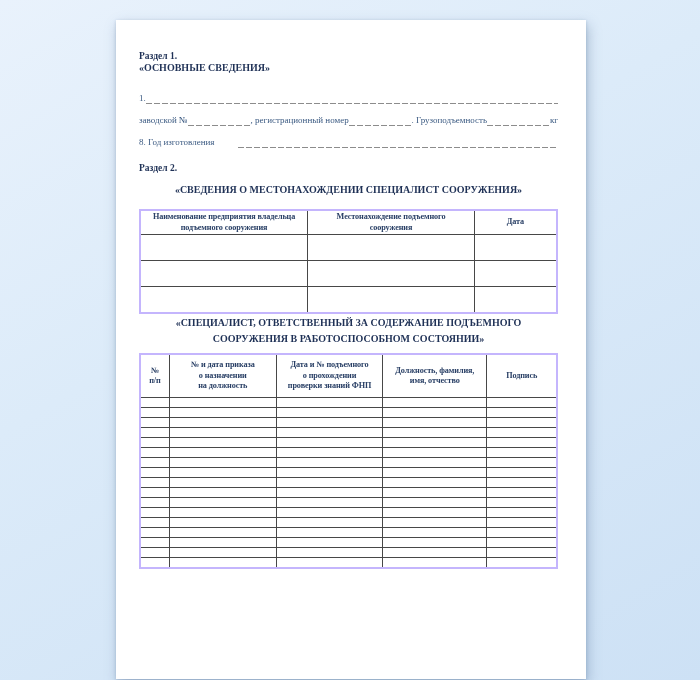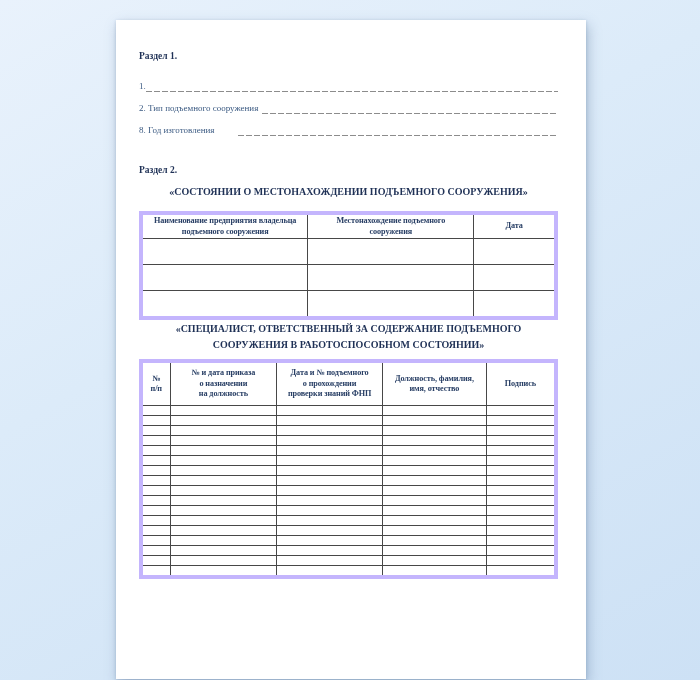--- a/index.html
+++ b/index.html
@@ -18,37 +18,37 @@
     box-sizing:border-box; padding:30px 28px 0 23px;
   }
   .s-label {
     font-weight:bold; font-size:9.5px; line-height:12px; color:#1f3156;
   }
   .s-heading {
     font-weight:bold; font-size:10px; line-height:12px; color:#1f3156;
   }
   .centered { text-align:center; white-space:pre-line; }
   .mt10 { margin-top:10px; }
-  .mt22 { margin-top:28px; }
+  .mt22 { margin-top:14px; }
   .field-row {
     display:flex; align-items:flex-end; height:12px; margin-top:10px;
     font-size:9px; line-height:12px; color:#3b5a82;
   }
   .field-row.first { margin-top:18px; }
   .lbl { white-space:pre; }
   .rule {
     flex:1; height:12px;
     background:repeating-linear-gradient(90deg,#8c8c8c 0 6px,transparent 6px 8px) left bottom / 100% 1px no-repeat;
   }
   .ml-xs { margin-left:4px; }
   .ml-sm { margin-left:8px; }
   .ml-lg { margin-left:24px; }
   table {
     width:100%; border-collapse:collapse; table-layout:fixed;
-    border:4px solid #c4b5fd;
+    border:2px solid #c4b5fd;
   }
   th, td { border:1px solid #474747; }
   th {
     font-weight:bold; font-size:8.2px; line-height:10.5px; letter-spacing:-0.1px;
     color:#2a4066; text-align:center; vertical-align:middle;
     white-space:pre-line; padding:1px 2px;
   }
   td { padding:0; }
   .t1 { margin-top:13px; }
   .t1 th { height:21px; }
@@ -66,41 +66,47 @@
   .t2 .c5 { width:16.8%; }
   .s3-title { margin-top:1px; line-height:16px; }
 </style>
 </head>
 <body>
 
 <div class="bg">
   <div class="page">
 
     <div class="s-label">Раздел 1.</div>
+    <div class="s-heading">«ОСНОВНЫЕ СВЕДЕНИЯ»</div>
 
     <div class="field-row first">
       <span class="lbl">1.</span>
       <span class="rule"></span>
     </div>
 
 
-
     <div class="field-row">
-      <span class="lbl">2. Тип подъемного сооружения</span>
-      <span class="rule ml-xs"></span>
+      <span class="lbl">заводской №</span>
+      <span class="rule"></span>
+      <span class="lbl">, регистрационный номер</span>
+      <span class="rule"></span>
+      <span class="lbl">. Грузоподъемность</span>
+      <span class="rule"></span>
+      <span class="lbl">кг</span>
     </div>
+
 
 
     <div class="field-row">
       <span class="lbl">8. Год изготовления</span>
       <span class="rule ml-lg"></span>
     </div>
 
     <div class="s-label mt22">Раздел 2.</div>
-    <div class="s-heading centered mt10">«СОСТОЯНИИ О МЕСТОНАХОЖДЕНИИ ПОДЪЕМНОГО СООРУЖЕНИЯ»</div>
+    <div class="s-heading centered mt10">«СВЕДЕНИЯ О МЕСТОНАХОЖДЕНИИ СПЕЦИАЛИСТ СООРУЖЕНИЯ»</div>
 
     <table class="t1">
       <colgroup>
           <col class="c1">
           <col class="c2">
           <col class="c3">
         </colgroup>
       <thead>
         <tr>
           <th>Наименование предприятия владельца

